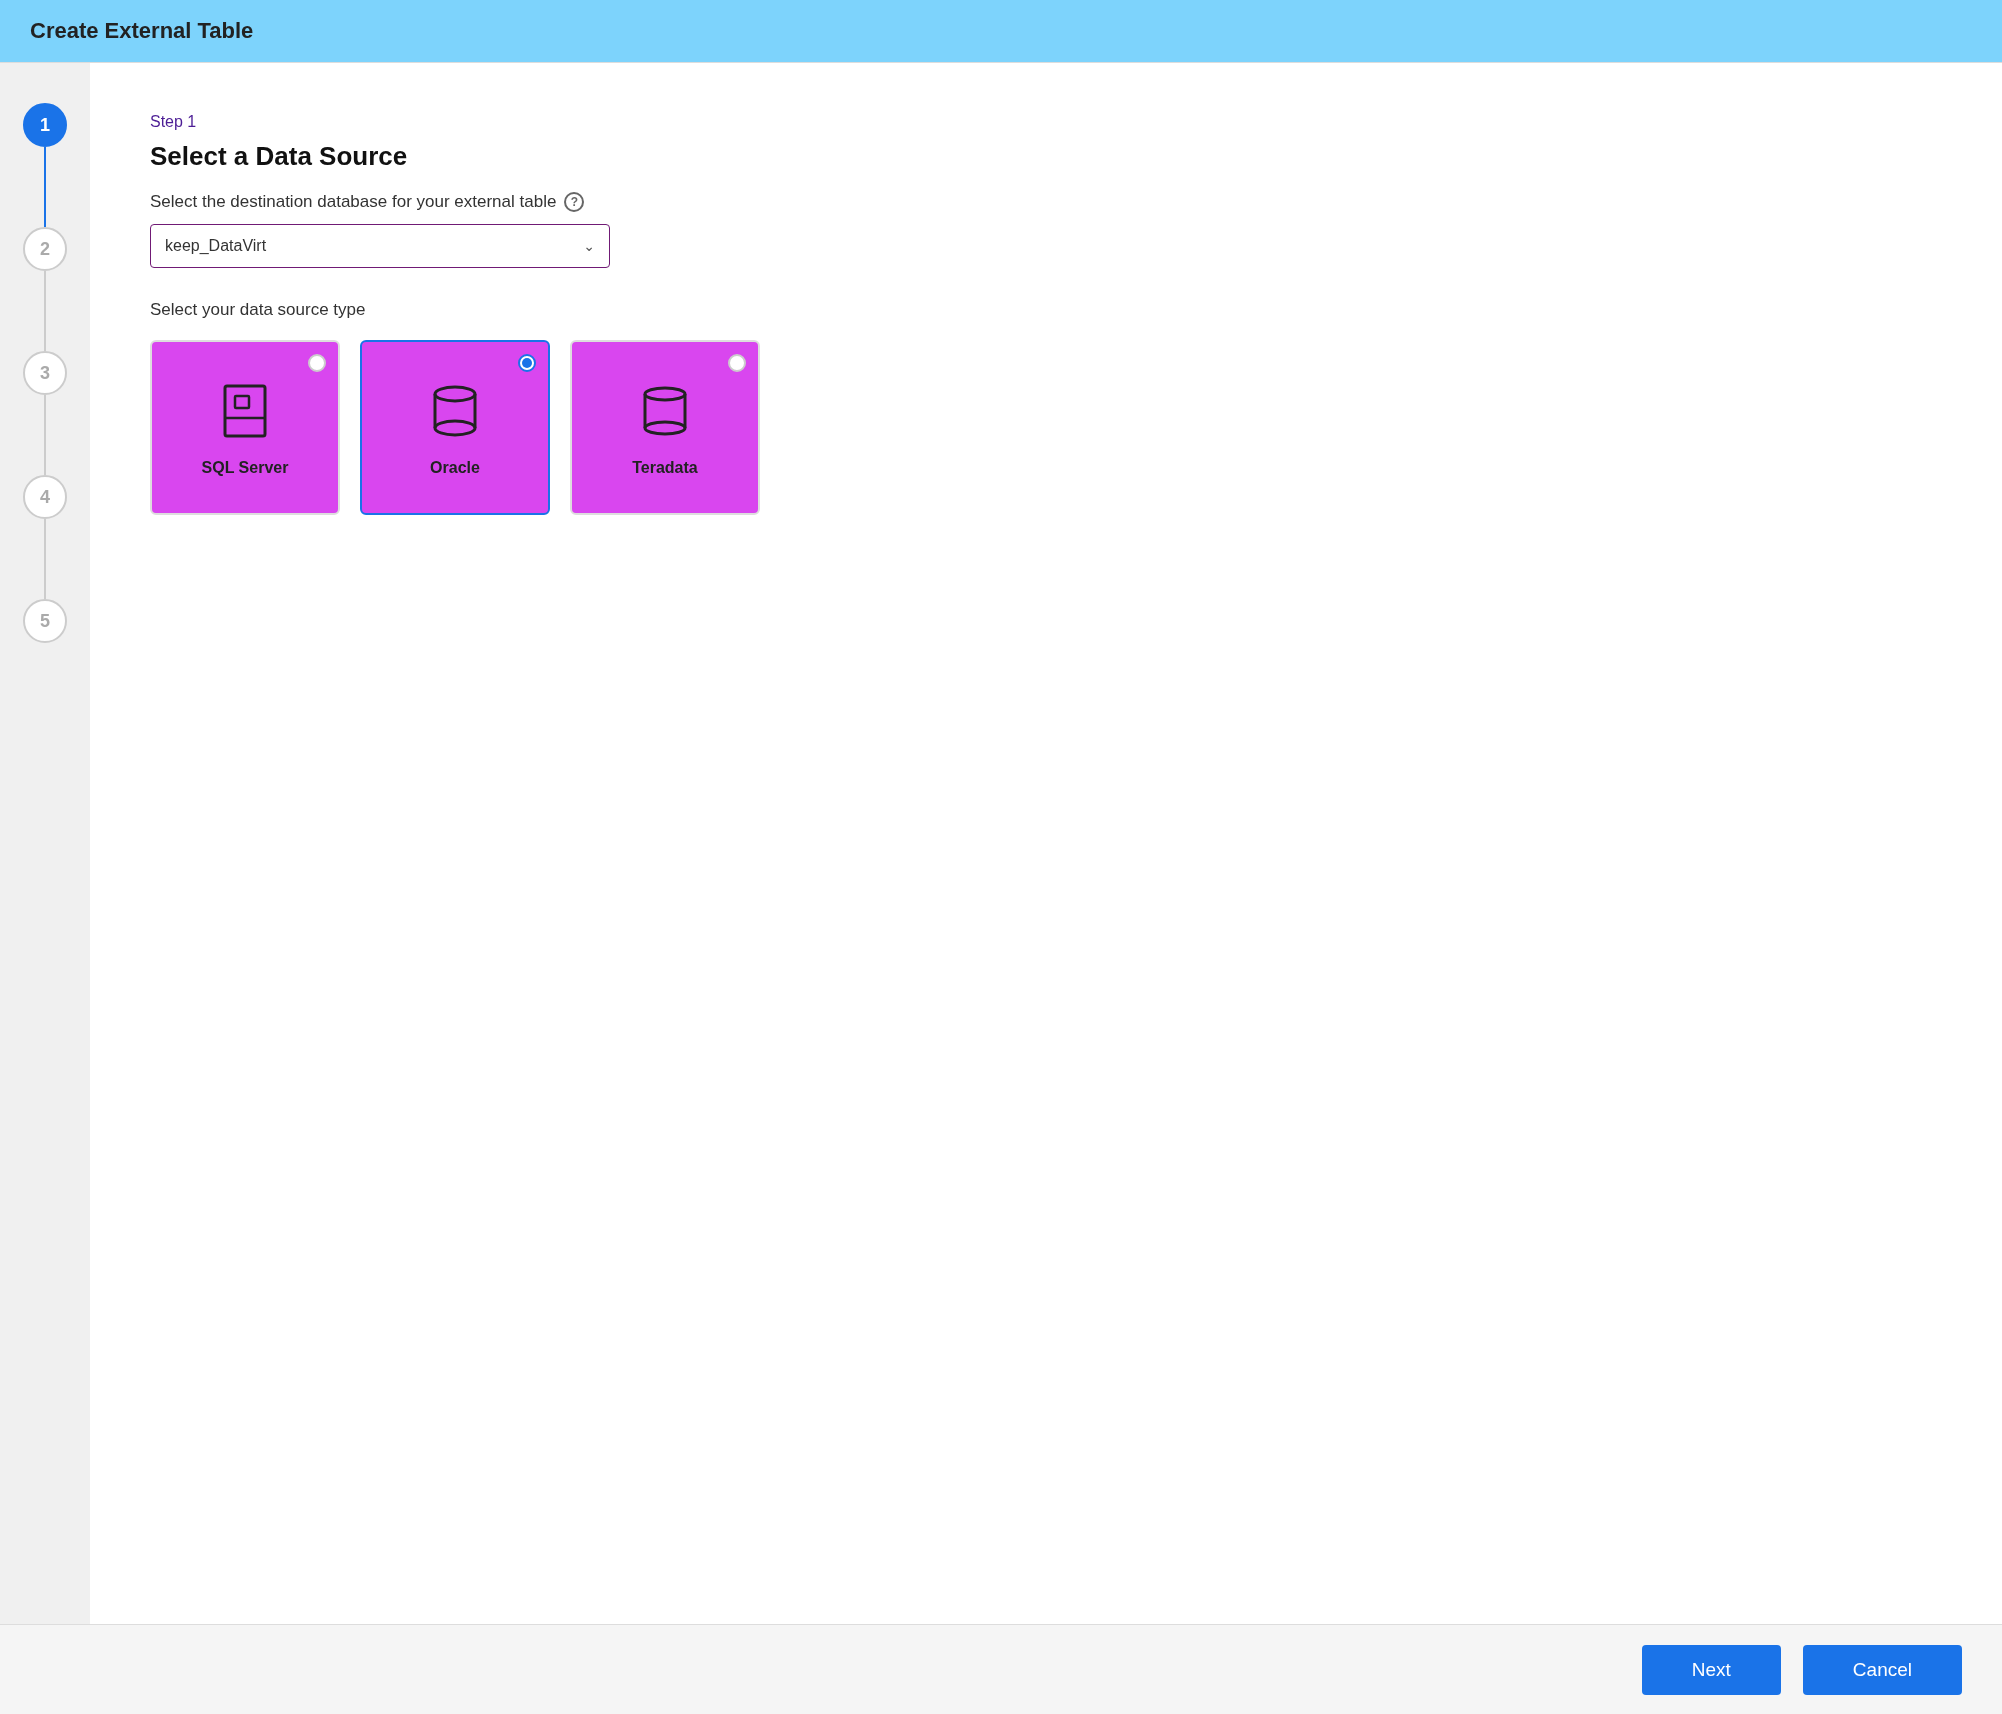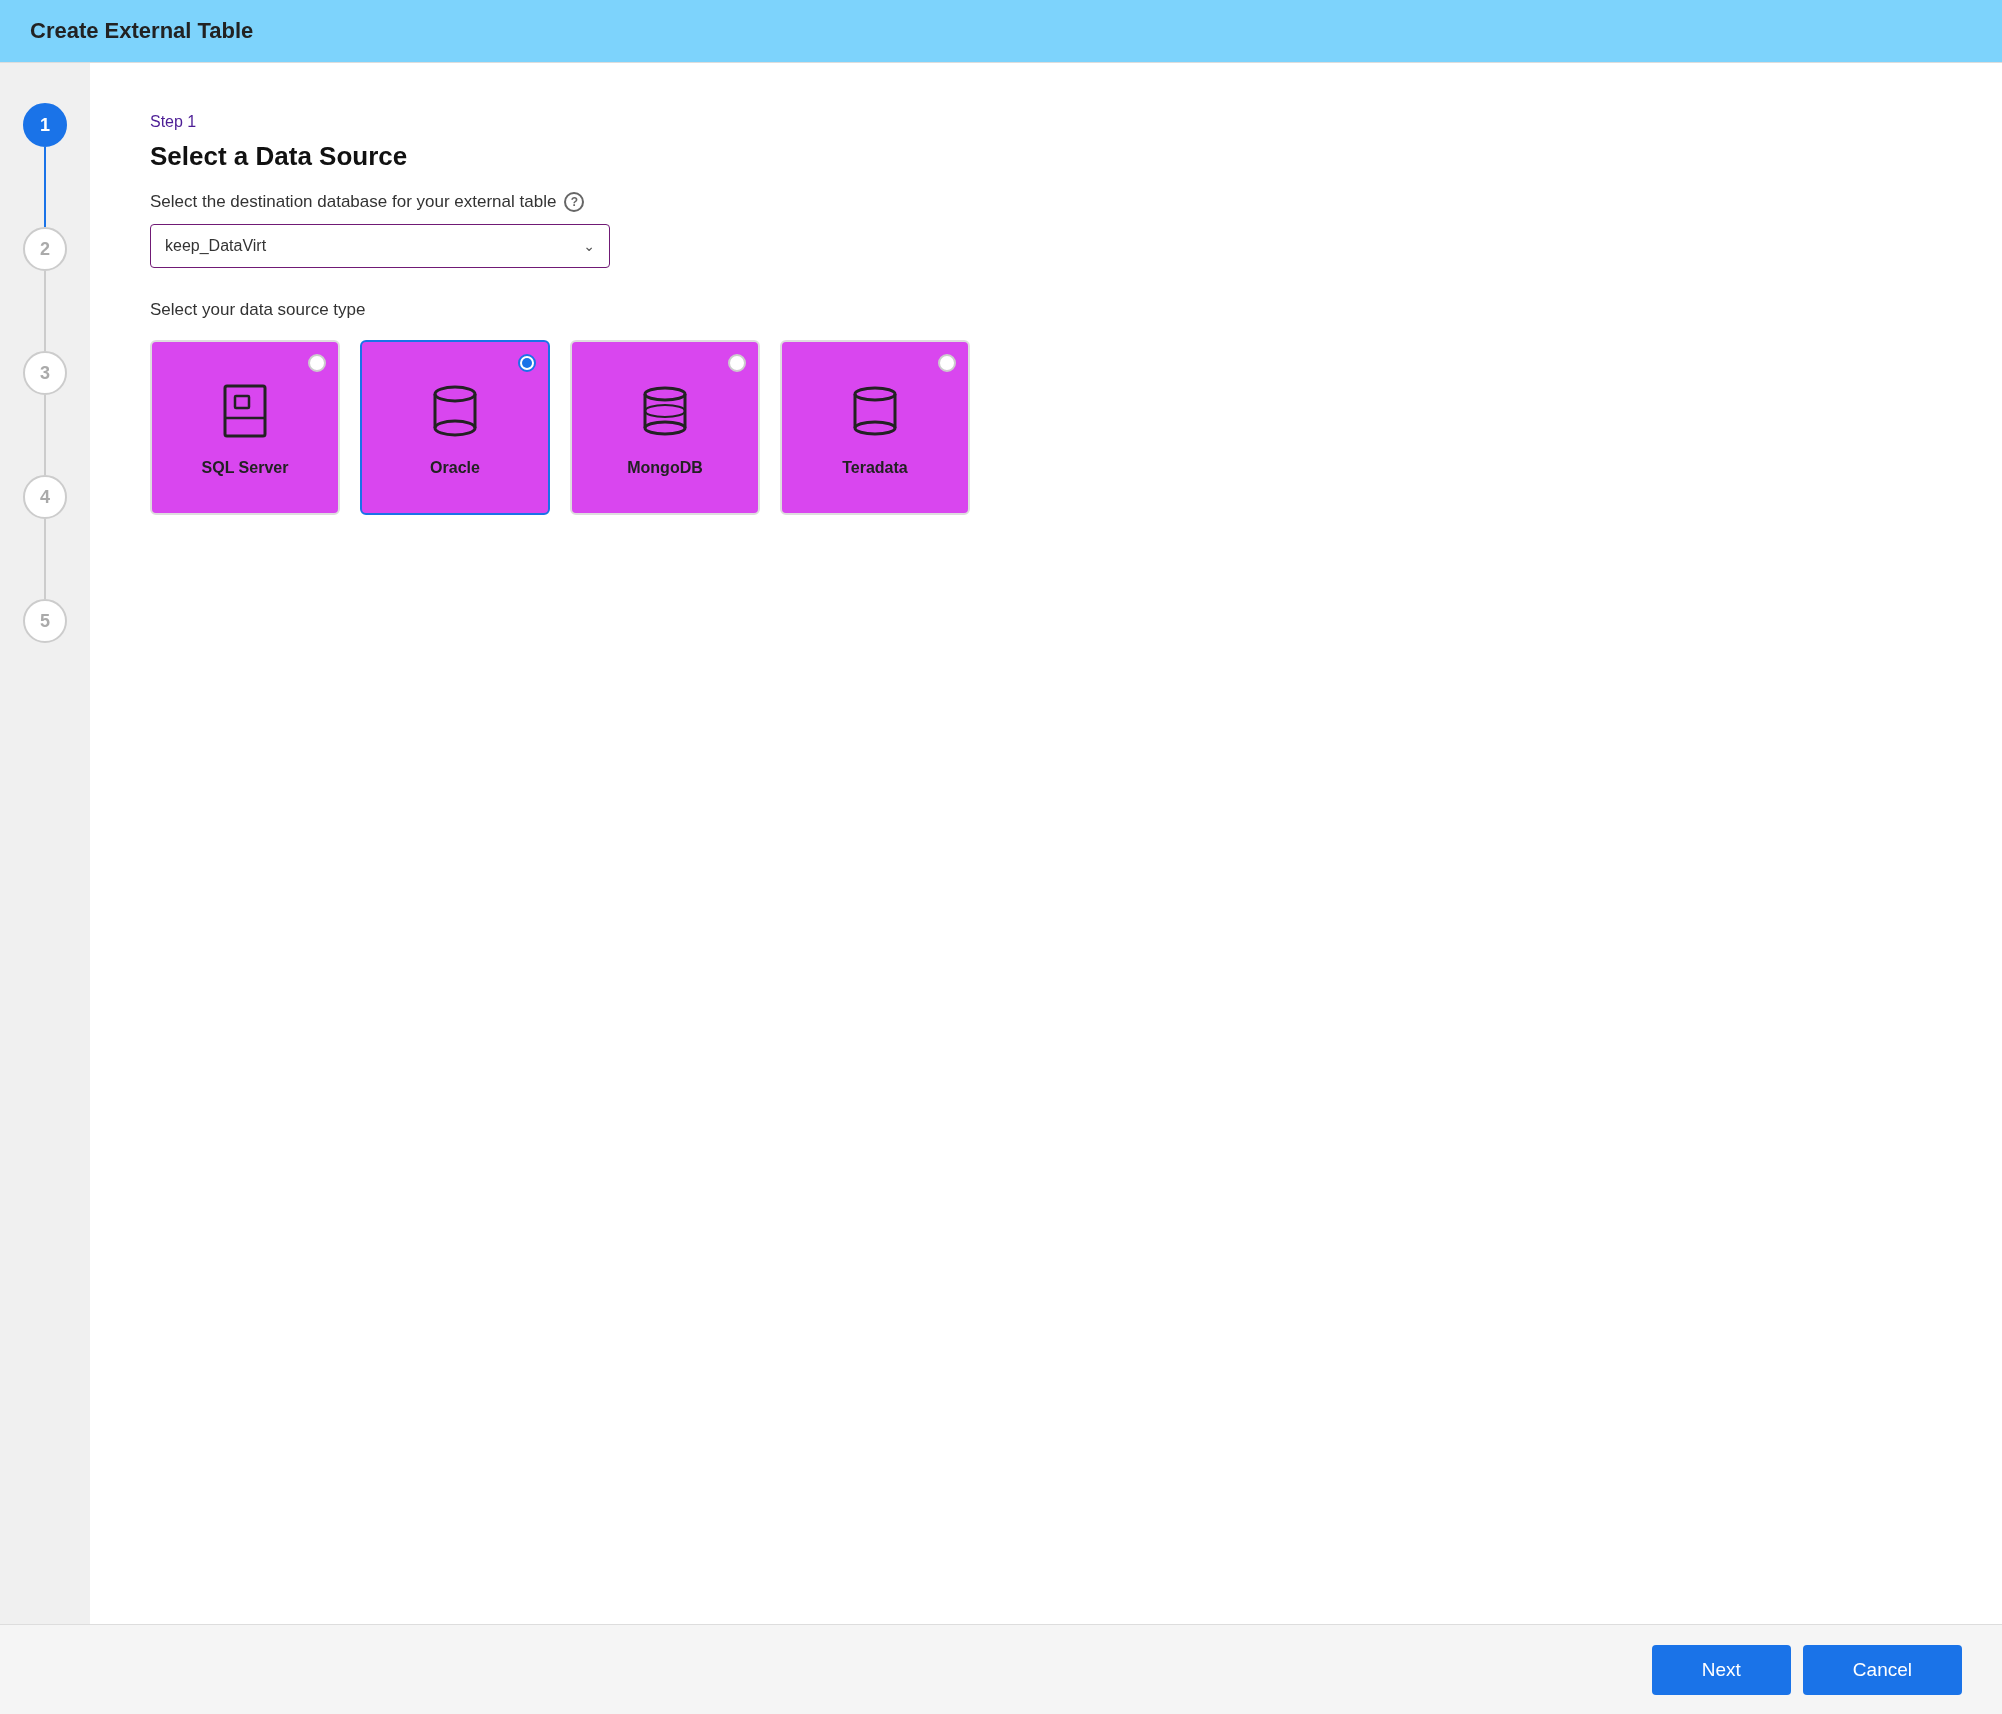--- a/index.html
+++ b/index.html
@@ -218,21 +218,21 @@
 
     
     .footer {
       height: 90px;
       background: #f5f5f5;
       border-top: 1px solid #ddd;
       display: flex;
       align-items: center;
       justify-content: flex-end;
       padding: 0 40px;
-      gap: 12px;
+      gap: 22px;
     }
 
     .btn-next {
       background: #1a73e8;
       color: #fff;
       border: none;
       border-radius: 4px;
       padding: 14px 50px;
       font-size: 19px;
       cursor: pointer;
@@ -327,34 +327,20 @@
 
             <ellipse cx="30" cy="16" rx="20" ry="7" stroke="#222" stroke-width="3" fill="none"></ellipse>
             <line x1="10" y1="16" x2="10" y2="50" stroke="#222" stroke-width="3"></line>
             <line x1="50" y1="16" x2="50" y2="50" stroke="#222" stroke-width="3"></line>
             <ellipse cx="30" cy="50" rx="20" ry="7" stroke="#222" stroke-width="3" fill="none"></ellipse>
           </svg>
         </div>
         <div class="card-label">Oracle</div>
       </div>
 
-      <div class="datasource-card">
-        <div class="card-radio"></div>
-        <div class="card-icon mongodb-icon">
-          <svg viewBox="0 0 60 65" fill="none" xmlns="http://www.w3.org/2000/svg">
-
-            <ellipse cx="30" cy="16" rx="20" ry="6" stroke="#222" stroke-width="3" fill="none"></ellipse>
-            <line x1="10" y1="16" x2="10" y2="50" stroke="#222" stroke-width="3"></line>
-            <line x1="50" y1="16" x2="50" y2="50" stroke="#222" stroke-width="3"></line>
-            <ellipse cx="30" cy="50" rx="20" ry="6" stroke="#222" stroke-width="3" fill="none"></ellipse>
-            <ellipse cx="30" cy="33" rx="20" ry="6" stroke="#222" stroke-width="2" fill="none"></ellipse>
-          </svg>
-        </div>
-        <div class="card-label">MongoDB</div>
-      </div>
 
       <div class="datasource-card">
         <div class="card-radio"></div>
         <div class="card-icon teradata-icon">
           <svg viewBox="0 0 60 65" fill="none" xmlns="http://www.w3.org/2000/svg">
             <ellipse cx="30" cy="16" rx="20" ry="6" stroke="#222" stroke-width="3" fill="none"></ellipse>
             <line x1="10" y1="16" x2="10" y2="50" stroke="#222" stroke-width="3"></line>
             <line x1="50" y1="16" x2="50" y2="50" stroke="#222" stroke-width="3"></line>
             <ellipse cx="30" cy="50" rx="20" ry="6" stroke="#222" stroke-width="3" fill="none"></ellipse>
           </svg>

